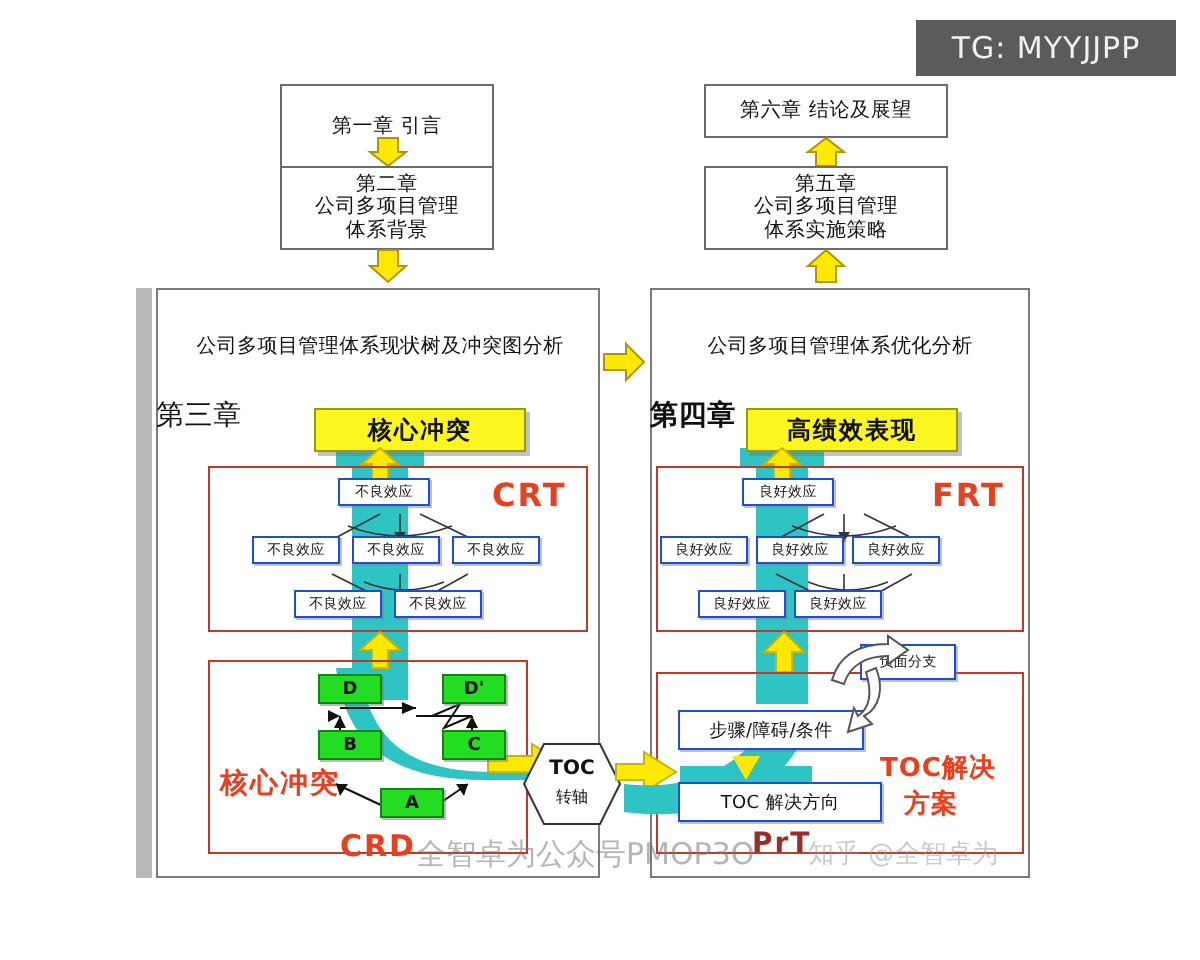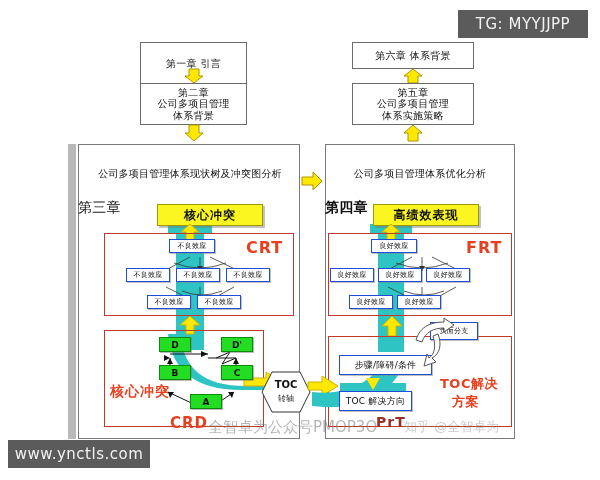--- a/index.html
+++ b/index.html
@@ -120,21 +120,21 @@
       <div>公司多项目管理</div>
       <div>体系背景</div>
     </div>
   </div>
 
   <svg class="abs" style="left:184px;top:125px;width:20px;height:16px;">
     <polygon points="5,0 15,0 15,8 19,8 10,16 1,8 5,8" fill="#ffe800" stroke="#b09400" stroke-width="1"></polygon>
   </svg>
 
   <div class="abs chapbox" style="left:352px;top:42px;width:122px;height:27px;">
-    <div class="inner">第六章  体系背景</div>
+    <div class="inner">第六章  结论及展望</div>
   </div>
 
   <svg class="abs" style="left:403px;top:69px;width:20px;height:14px;">
     <polygon points="10,0 19,7 15,7 15,14 5,14 5,7 1,7" fill="#ffe800" stroke="#b09400" stroke-width="1"></polygon>
   </svg>
 
   <div class="abs chapbox" style="left:352px;top:83px;width:122px;height:42px;">
     <div class="inner">
       <div>第五章</div>
       <div>公司多项目管理</div>
@@ -301,32 +301,31 @@
   <div class="abs bigred" style="left:452px;top:393px;font-size:13px;letter-spacing:.5px;">方案</div>
 
   <svg class="abs" style="left:308px;top:360px;width:110px;height:55px;">
     <path d="M0,22 L14,22 L14,16 L30,26 L14,36 L14,30 L0,30 Z" fill="#ffe800" stroke="#c9b400" stroke-width="1"></path>
     <path d="M4,32 C40,36 62,22 76,2 L96,2 C86,34 52,52 4,46 Z" fill="#2ec4c4"></path>
   </svg>
   <div class="abs teal" style="left:340px;top:383px;width:66px;height:13px;"></div>
 
   <div class="abs node lg" style="left:339px;top:355px;width:93px;height:20px;">步骤/障碍/条件</div>
 
-  <div class="abs node lg" style="left:339px;top:391px;width:73px;height:20px;">TOC 解决方向</div>
+  <div class="abs node lg" style="left:339px;top:391px;width:102px;height:20px;">TOC 解决方向</div>
 
   <div class="abs node" style="left:430px;top:322px;width:48px;height:18px;font-size:7px;">负面分支</div>
 
   <svg class="abs" style="left:414px;top:318px;width:50px;height:56px;">
     <path d="M2,22 C6,8 18,4 30,4 L30,0 L40,7 L30,14 L30,10 C20,10 11,14 8,24 Z" fill="#ffffff" stroke="#555" stroke-width="1"></path>
     <path d="M24,16 C28,26 26,36 18,40 L22,44 L10,48 L13,36 L15,40 C21,36 22,28 19,18 Z" fill="#ffffff" stroke="#555" stroke-width="1"></path>
   </svg>
 
   <svg class="abs" style="left:364px;top:378px;width:18px;height:12px;">
     <polygon points="2,0 16,0 9,12" fill="#ffe800"></polygon>
   </svg>
 
   <div class="abs wm" style="left:208px;top:418px;">全智卓为公众号PMOP3O</div>
   <div class="abs wm2" style="left:404px;top:418px;">知乎 @全智卓为</div>
 
   <div class="abs plate" style="left:458px;top:10px;width:130px;height:28px;">TG: MYYJJPP</div>
-  <div class="abs plate" style="left:8px;top:440px;width:142px;height:28px;">www.ynctls.com</div>
 
 </div>
 
 </body></html>

